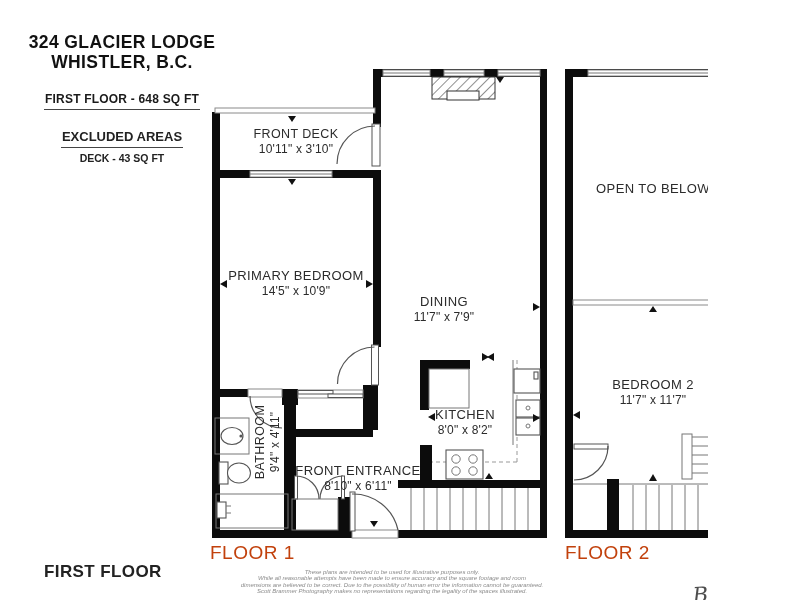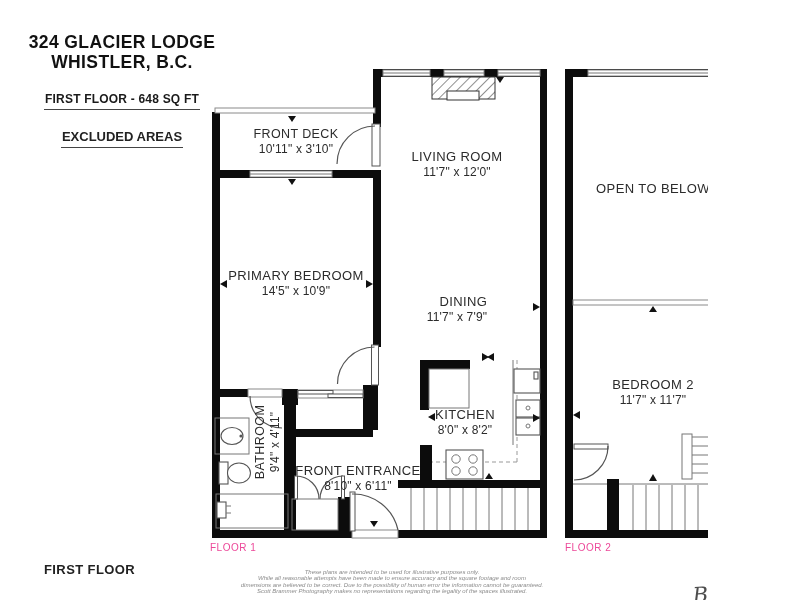--- a/index.html
+++ b/index.html
@@ -22,22 +22,22 @@
   .lbl.rot{transform:translate(-50%,-50%) rotate(-90deg);}
   .info{position:absolute;left:22px;top:20px;width:200px;text-align:center;}
   .info .t1,.info .t2{font-size:17.5px;font-weight:700;letter-spacing:.4px;line-height:20px;color:#111;}
   .info .stats{margin-top:21px;font-size:12px;font-weight:700;line-height:13px;color:#1a1a1a;letter-spacing:.2px;}
   .rule{height:0;border-top:1.2px solid #444;margin:3px auto 4px auto;}
   .rule.r1{width:156px;}
   .rule.r2{width:122px;}
   .info .total{font-size:10.5px;font-weight:700;margin-top:2px;}
   .info .excl{font-size:13px;font-weight:700;margin-top:19px;}
   .info .deck{font-size:10.5px;font-weight:700;margin-top:2px;}
-  .floor-lbl{position:absolute;font-size:10px;letter-spacing:.5px;color:#ec4899;}
-  .page-floor{position:absolute;left:44px;top:550px;font-size:13px;font-weight:700;letter-spacing:.4px;color:#222;}
+  .floor-lbl{position:absolute;font-size:19px;letter-spacing:.5px;color:#c2410c;}
+  .page-floor{position:absolute;left:44px;top:550px;font-size:17px;font-weight:700;letter-spacing:.4px;color:#222;}
   .disclaimer{position:absolute;left:392px;top:557px;transform:translateX(-50%);
               text-align:center;font-size:6px;line-height:6.3px;color:#8b8b8b;font-style:italic;white-space:nowrap;}
   .disclaimer .total-note{display:block;margin-top:7px;}
   .sig{position:absolute;left:686px;top:544px;width:112px;text-align:center;transform:rotate(-4deg);}
   .sig .name{font-family:"DejaVu Serif",serif;font-style:italic;font-size:21px;color:#4d4d4d;line-height:24px;}
   .sig .tag{display:block;font-size:5px;letter-spacing:1.2px;color:#9a9a9a;font-style:normal;
             font-family:"Liberation Sans",sans-serif;margin-top:-2px;text-align:right;padding-right:6px;}
 </style>
 </head>
 <body>
@@ -245,35 +245,32 @@
 
   <div class="info">
     <div class="t1">324 GLACIER LODGE</div>
     <div class="t2">WHISTLER, B.C.</div>
     <div class="stats">
       <div>FIRST FLOOR - 648 SQ FT</div>
     </div>
     <div class="rule r1"></div>
     <div class="excl">EXCLUDED AREAS</div>
     <div class="rule r2"></div>
+    <div class="deck">DECK - 43 SQ FT</div>
   </div>
 
   <div class="lbl" style="left:296px;top:115px;font-size:12.5px;">
     <span class="rname">FRONT DECK</span>
     <span class="dims">10'11" x 3'10"</span>
   </div>
-  <div class="lbl" style="left:457px;top:138px;">
-    <span class="rname">LIVING ROOM</span>
-    <span class="dims">11'7" x 12'0"</span>
-  </div>
   <div class="lbl" style="left:296px;top:257px;">
     <span class="rname">PRIMARY BEDROOM</span>
     <span class="dims">14'5" x 10'9"</span>
   </div>
-  <div class="lbl" style="left:457px;top:283px;text-align:right;">
+  <div class="lbl" style="left:444px;top:283px;">
     <span class="rname">DINING</span>
     <span class="dims">11'7" x 7'9"</span>
   </div>
   <div class="lbl" style="left:465px;top:396px;">
     <span class="rname">KITCHEN</span>
     <span class="dims">8'0" x 8'2"</span>
   </div>
   <div class="lbl rot" style="left:267px;top:430px;font-size:12.5px;">
     <span class="rname">BATHROOM</span>
     <span class="dims">9'4" x 4'11"</span>

